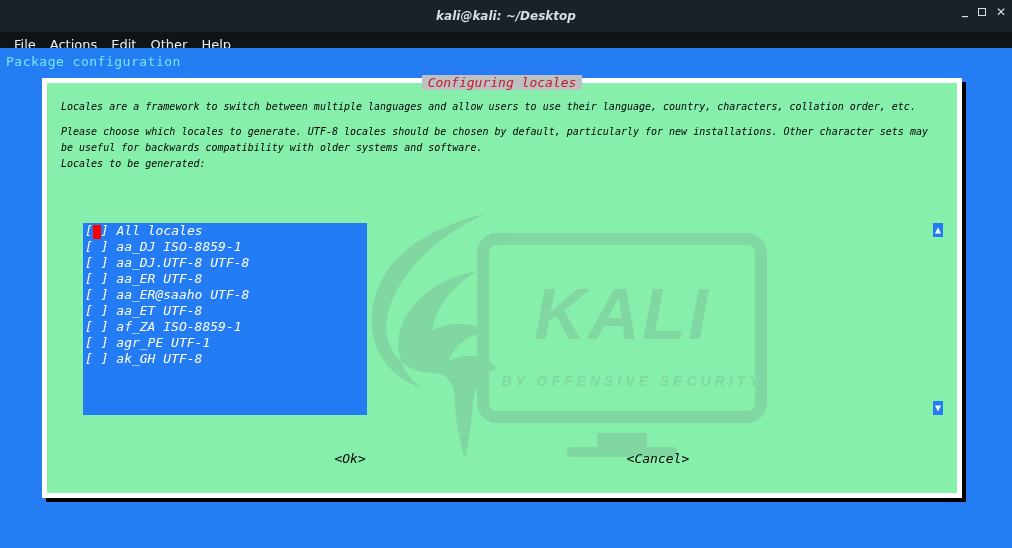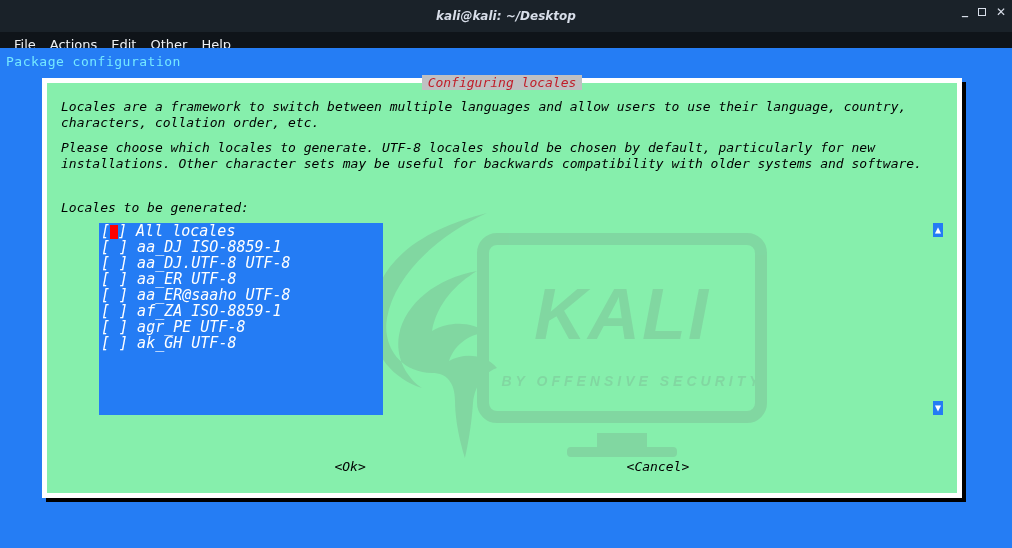--- a/index.html
+++ b/index.html
@@ -51,21 +51,21 @@
     border:5px solid #ffffff;
     padding: 10px 14px 10px 14px;
     font-style: italic;
   }
   .dialog-title-row {
     position:absolute; top:-8px; left:0; right:0; text-align:center;
   }
   .dialog-title {
     background:#bfc0c2; color:#c01c28; padding:0 6px; display:inline-block;
   }
-  .dialog-text { white-space:pre-wrap; font-size:13px; line-height:16px; color:#000; }
+  .dialog-text { white-space:pre-wrap; font-size:10px; line-height:16px; color:#000; }
 
   
   .watermark {
     position:absolute; left:290px; top:120px; width:560px; height:280px;
     opacity:0.18; pointer-events:none; color:#555;
   }
   .watermark .frame {
     position:absolute; left:140px; top:30px; width:290px; height:190px;
     border:12px solid #6b6e72; border-radius:20px;
   }
@@ -82,39 +82,39 @@
   .watermark .tag {
     position:absolute; left:145px; top:170px; width:300px; text-align:center;
     font-family: Arial, sans-serif; font-size:14px; font-weight:600; color:#6b6e72; letter-spacing:4px;
   }
   .watermark .dragon {
     position:absolute; left:0px; top:0px; width:200px; height:260px;
   }
 
   
   .listbox-area {
-    position:absolute; left:52px; top:140px; width:284px; height:192px;
-    background:#247cf4; color:#fff; font-size:15px; line-height:16px;
+    position:absolute; left:36px; top:140px; width:284px; height:192px;
+    background:#247cf4; color:#fff; font-size:13px; line-height:16px;
     overflow:hidden;
   }
   .list-item { white-space:pre; padding:0 2px; }
   .cursor-cell {
     background:#f00; display:inline-block; width:8px; height:14px; vertical-align:middle;
   }
 
   
   .scroll-ind {
     position:absolute; right:14px; top:140px; width:10px; height:192px;
     display:flex; flex-direction:column; justify-content:space-between; align-items:center;
   }
   .scroll-ind .arrow { width:10px; height:14px; background:#247cf4; color:#fff; font-size:10px; text-align:center; line-height:14px;}
 
   
   .btn-row {
-    position:absolute; left:4px; right:0; top:368px; text-align:center; color:#000;margin-top:8px;
+    position:absolute; left:4px; right:0; top:368px; text-align:center; color:#000;
   }
   .btn-row .btn { display:inline-block; width:300px; text-align:center; }
 </style>
 </head>
 <body>
 
 <div class="titlebar">
   <span>kali@kali: ~/Desktop</span>
   <div class="window-controls">
     <span class="wc-min">_</span>
@@ -147,30 +147,31 @@
       <div class="stand"></div>
       <div class="base"></div>
     </div>
 
     <div class="dialog-title-row">
       <span class="dialog-title">Configuring locales</span>
     </div>
 
     <div class="dialog-text" style="margin-top:6px;">Locales are a framework to switch between multiple languages and allow users to use their language, country, characters, collation order, etc.</div>
     <div class="dialog-text" style="margin-top:9px;">Please choose which locales to generate. UTF-8 locales should be chosen by default, particularly for new installations. Other character sets may be useful for backwards compatibility with older systems and software.</div>
-    <div class="dialog-text" style="margin-top:28px;">Locales to be generated:</div>
+    <div class="dialog-text" style="margin-top:0;">Locales to be generated:</div>
 
     <div class="listbox-area" id="listbox">
         <div class="list-item">[<span class="cursor-cell"></span>] All locales</div>
         <div class="list-item">[ ] aa_DJ ISO-8859-1</div>
         <div class="list-item">[ ] aa_DJ.UTF-8 UTF-8</div>
         <div class="list-item">[ ] aa_ER UTF-8</div>
         <div class="list-item">[ ] aa_ER@saaho UTF-8</div>
+        <div class="list-item">[ ] aa_ET UTF-8</div>
         <div class="list-item">[ ] af_ZA ISO-8859-1</div>
-        <div class="list-item">[ ] agr_PE UTF-8</div>
+        <div class="list-item">[ ] agr_PE UTF-1</div>
         <div class="list-item">[ ] ak_GH UTF-8</div>
       </div>
 
     <div class="scroll-ind">
       <div class="arrow">▲</div>
       <div class="arrow">▼</div>
     </div>
 
     <div class="btn-row">
       <span class="btn">&lt;Ok&gt;</span>

